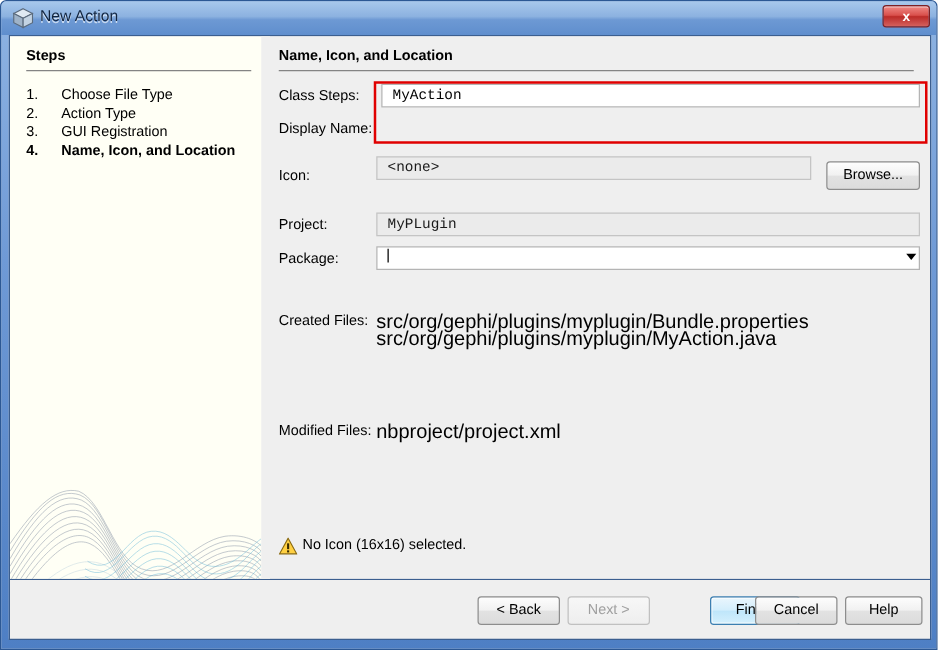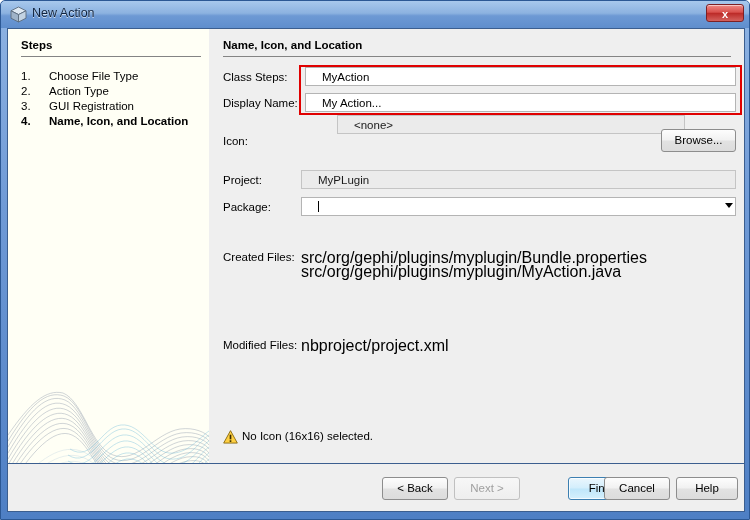--- a/index.html
+++ b/index.html
@@ -143,24 +143,24 @@
     font-size: 11.5px;
     color: #000000;
     white-space: nowrap;
   }
 
   .tfield {
     position: absolute;
     box-sizing: border-box;
     background: #ffffff;
     border: 1px solid #b4b4b4;
-    font-family: Liberation Sans, sans-serif;
-    font-size: 11.5px;
-    color: #000000;
-    padding: 0 0 0 16px;
+    font-family: Liberation Mono, monospace;
+    font-size: 11.5px;
+    color: #000000;
+    padding: 0 0 0 8px;
     line-height: 18px;
     white-space: nowrap;
     overflow: hidden;
   }
   .tfield.readonly {
     background: #ebebeb;
     border: 1px solid #c4c4c4;
     color: #1a1a1a;
   }
   .caret {
@@ -317,26 +317,25 @@
     </div>
 
     <div id="main-pane">
       <div id="pane-title">Name, Icon, and Location</div>
       <div id="pane-rule"></div>
 
       <div class="flabel" style="left:14px; top:42px;">Class Steps:</div>
       <div class="tfield" style="left:96px; top:38px; width:431px; height:19px;">MyAction</div>
 
       <div class="flabel" style="left:14px; top:68px;">Display Name:</div>
-      <div class="tfield" style="left:96px; top:64px; width:431px; height:19px;">My Action...</div>
 
       <div id="red-box"></div>
 
       <div class="flabel" style="left:14px; top:106px;">Icon:</div>
-      <div class="tfield readonly" style="left:92px; top:86px; width:348px; height:19px;margin-left:36px;">&lt;none&gt;</div>
+      <div class="tfield readonly" style="left:92px; top:96px; width:348px; height:19px;">&lt;none&gt;</div>
       <div class="btn" style="left:452px; top:100px; width:75px; height:23px; line-height:21px;">Browse...</div>
 
       <div class="flabel" style="left:14px; top:145px;">Project:</div>
       <div class="tfield readonly" style="left:92px; top:141px; width:435px; height:19px;">MyPLugin</div>
 
       <div class="flabel" style="left:14px; top:172px;">Package:</div>
       <div class="tfield" style="left:92px; top:168px; width:435px; height:19px;"><span class="caret"></span></div>
       <div id="pkg-arrow"></div>
 
       <div class="flabel" style="left:14px; top:222px;">Created Files:</div>

